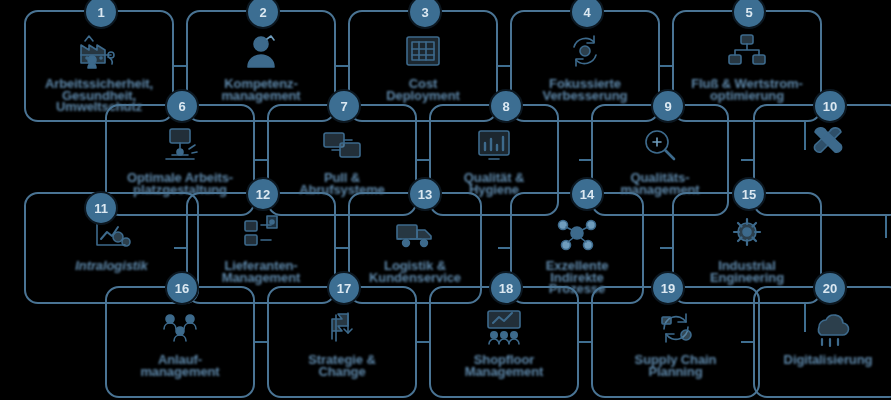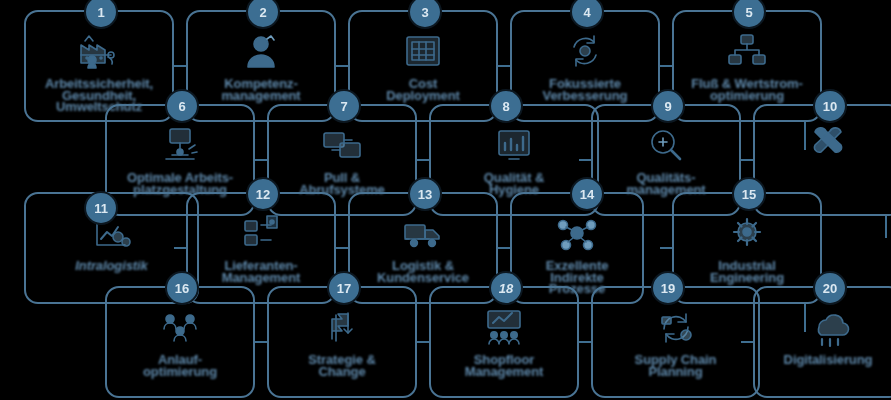--- a/index.html
+++ b/index.html
@@ -169,33 +169,33 @@
         <svg width="48" height="44" viewBox="0 0 48 44" fill="none" stroke="#3d6a8c" stroke-width="1.6" stroke-linecap="round" stroke-linejoin="round">
           <rect x="6" y="10" width="20" height="14" rx="2" fill="#6f9dbd" fill-opacity=".3"></rect>
           <rect x="22" y="20" width="20" height="14" rx="2" fill="#6f9dbd" fill-opacity=".3"></rect>
           <path d="M26 17h8M14 27h8"></path>
         </svg>
       </div>
       <div class="label">Pull &amp;
 Abrufsysteme</div>
     </div>
     <div class="badge" style="left: 327px; top: 89px;">7</div>
-    <div class="card" style="left: 429px; top: 104px; width: 170px; height: 112px;">
+    <div class="card" style="left: 429px; top: 104px; width: 130px; height: 112px;">
       <div class="icon">
         <svg width="48" height="44" viewBox="0 0 48 44" fill="none" stroke="#3d6a8c" stroke-width="1.6" stroke-linecap="round" stroke-linejoin="round">
           <rect x="9" y="8" width="30" height="24" rx="2" fill="#6f9dbd" fill-opacity=".25"></rect>
           <path d="M15 27v-7M21 27v-11M27 27v-5M33 27v-13" stroke="#3d6a8c" stroke-width="2.4"></path>
           <path d="M19 36h10"></path>
         </svg>
       </div>
       <div class="label">Qualität &amp;
 Hygiene</div>
     </div>
     <div class="badge" style="left: 489px; top: 89px;">8</div>
-    <div class="card" style="left: 591px; top: 104px; width: 150px; height: 112px;">
+    <div class="card" style="left: 591px; top: 104px; width: 138px; height: 112px;">
       <div class="icon">
         <svg width="48" height="44" viewBox="0 0 48 44" fill="none" stroke="#3d6a8c" stroke-width="1.6" stroke-linecap="round" stroke-linejoin="round">
           <circle cx="21" cy="19" r="11"></circle>
           <path d="M29 27l9 9" stroke-width="2.6"></path>
           <path d="M17 19h8M21 15v8" stroke="#6f9dbd"></path>
         </svg>
       </div>
       <div class="label">Qualitäts-
 management</div>
     </div>
@@ -228,21 +228,21 @@
           <rect x="8" y="24" width="12" height="10" rx="1.5" fill="#6f9dbd" fill-opacity=".3"></rect>
           <path d="M24 14h10M24 29h10"></path>
           <path d="M30 5h10v12H30z" fill="#3d6a8c" fill-opacity=".45"></path>
           <circle cx="35" cy="11" r="2" fill="#3d6a8c"></circle>
         </svg>
       </div>
       <div class="label">Lieferanten-
 Management</div>
     </div>
     <div class="badge" style="left: 246px; top: 177px;">12</div>
-    <div class="card" style="left: 348px; top: 192px; width: 150px; height: 112px;">
+    <div class="card" style="left: 348px; top: 192px; width: 134px; height: 112px;">
       <div class="icon">
         <svg width="48" height="44" viewBox="0 0 48 44" fill="none" stroke="#3d6a8c" stroke-width="1.6" stroke-linecap="round" stroke-linejoin="round">
           <rect x="6" y="14" width="20" height="14" rx="1.5" fill="#6f9dbd" fill-opacity=".35"></rect>
           <path d="M26 19h8l6 6v3H26z" fill="#6f9dbd" fill-opacity=".35"></path>
           <circle cx="15" cy="32" r="3.4" fill="#3d6a8c"></circle>
           <circle cx="33" cy="32" r="3.4" fill="#3d6a8c"></circle>
           <path d="M6 28h4M19 28h11"></path>
         </svg>
       </div>
       <div class="label">Logistik &amp;
@@ -280,21 +280,21 @@
     <div class="card" style="left: 105px; top: 286px; width: 150px; height: 112px;">
       <div class="icon">
         <svg width="48" height="44" viewBox="0 0 48 44" fill="none" stroke="#3d6a8c" stroke-width="1.6" stroke-linecap="round" stroke-linejoin="round">
           <circle cx="14" cy="14" r="4" fill="#3d6a8c"></circle>
           <circle cx="34" cy="14" r="4" fill="#3d6a8c"></circle>
           <circle cx="24" cy="26" r="4" fill="#3d6a8c"></circle>
           <path d="M8 24c0-4 3-6 6-6s6 2 6 6M28 24c0-4 3-6 6-6s6 2 6 6M18 36c0-4 3-6 6-6s6 2 6 6"></path>
         </svg>
       </div>
       <div class="label">Anlauf-
-optimierung</div>
+management</div>
     </div>
     <div class="badge" style="left: 165px; top: 271px;">16</div>
     <div class="card" style="left: 267px; top: 286px; width: 150px; height: 112px;">
       <div class="icon">
         <svg width="48" height="44" viewBox="0 0 48 44" fill="none" stroke="#3d6a8c" stroke-width="1.6" stroke-linecap="round" stroke-linejoin="round">
           <path d="M14 34V14h10l-4-5h10v12H20l4 5H14z" fill="#6f9dbd" fill-opacity=".35"></path>
           <path d="M18 10v26M30 8v20" stroke="#3d6a8c"></path>
           <path d="M30 28l-4-4M30 28l4-4"></path>
         </svg>
       </div>
@@ -309,21 +309,21 @@
           <path d="M13 18l6-6 5 4 8-8" stroke-width="2"></path>
           <circle cx="14" cy="30" r="3.2" fill="#3d6a8c"></circle>
           <circle cx="24" cy="30" r="3.2" fill="#3d6a8c"></circle>
           <circle cx="34" cy="30" r="3.2" fill="#3d6a8c"></circle>
           <path d="M9 39c0-3 2.5-5 5-5s5 2 5 5M19 39c0-3 2.5-5 5-5s5 2 5 5M29 39c0-3 2.5-5 5-5s5 2 5 5"></path>
         </svg>
       </div>
       <div class="label">Shopfloor
 Management</div>
     </div>
-    <div class="badge" style="left: 489px; top: 271px; font-style: italic;">18</div>
+    <div class="badge" style="left: 489px; top: 271px;">18</div>
     <div class="card" style="left: 591px; top: 286px; width: 169px; height: 112px;">
       <div class="icon">
         <svg width="48" height="44" viewBox="0 0 48 44" fill="none" stroke="#3d6a8c" stroke-width="1.6" stroke-linecap="round" stroke-linejoin="round">
           <path d="M12 24a12 12 0 0 1 22-7"></path>
           <path d="M34 9v8h-8"></path>
           <path d="M36 22a12 12 0 0 1-22 7"></path>
           <path d="M14 37v-8h8"></path>
           <circle cx="34" cy="30" r="5" fill="#6f9dbd" fill-opacity=".45"></circle>
           <rect x="10" y="12" width="9" height="7" rx="1" fill="#6f9dbd" fill-opacity=".45"></rect>
         </svg>

